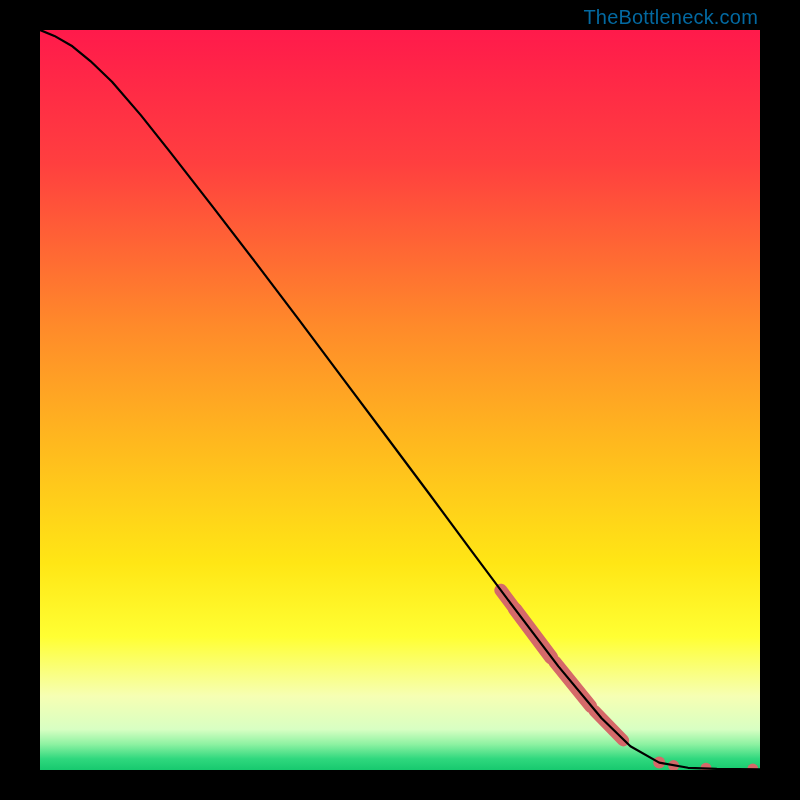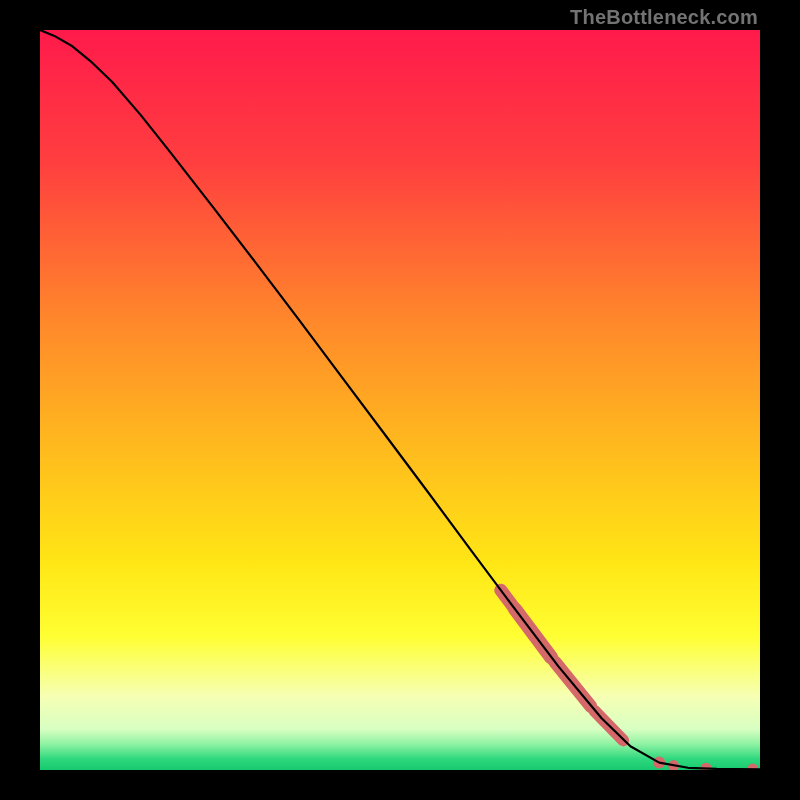--- a/index.html
+++ b/index.html
@@ -23,23 +23,23 @@
     position: absolute;
     left: 40px;
     top: 30px;
     width: 720px;
     height: 740px;
   }
   .watermark {
     position: absolute;
     top: 6px;
     right: 42px;
-    color: #737373;
+    color: #0369a1;
     font-size: 20px;
-    font-weight: 700;
+    font-weight: 400;
     letter-spacing: 0.2px;
     white-space: nowrap;
   }
 </style>
 </head>
 <body>
 
 <div class="frame">
   <div class="watermark">TheBottleneck.com</div>
 

